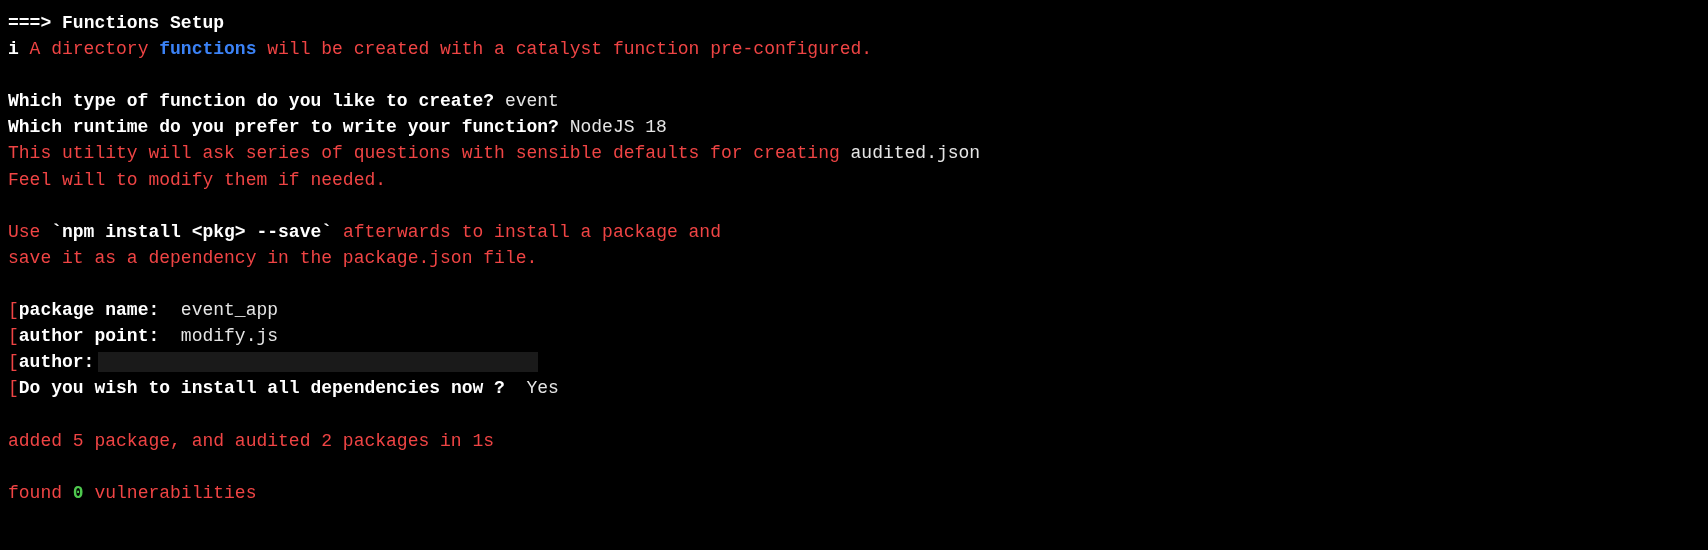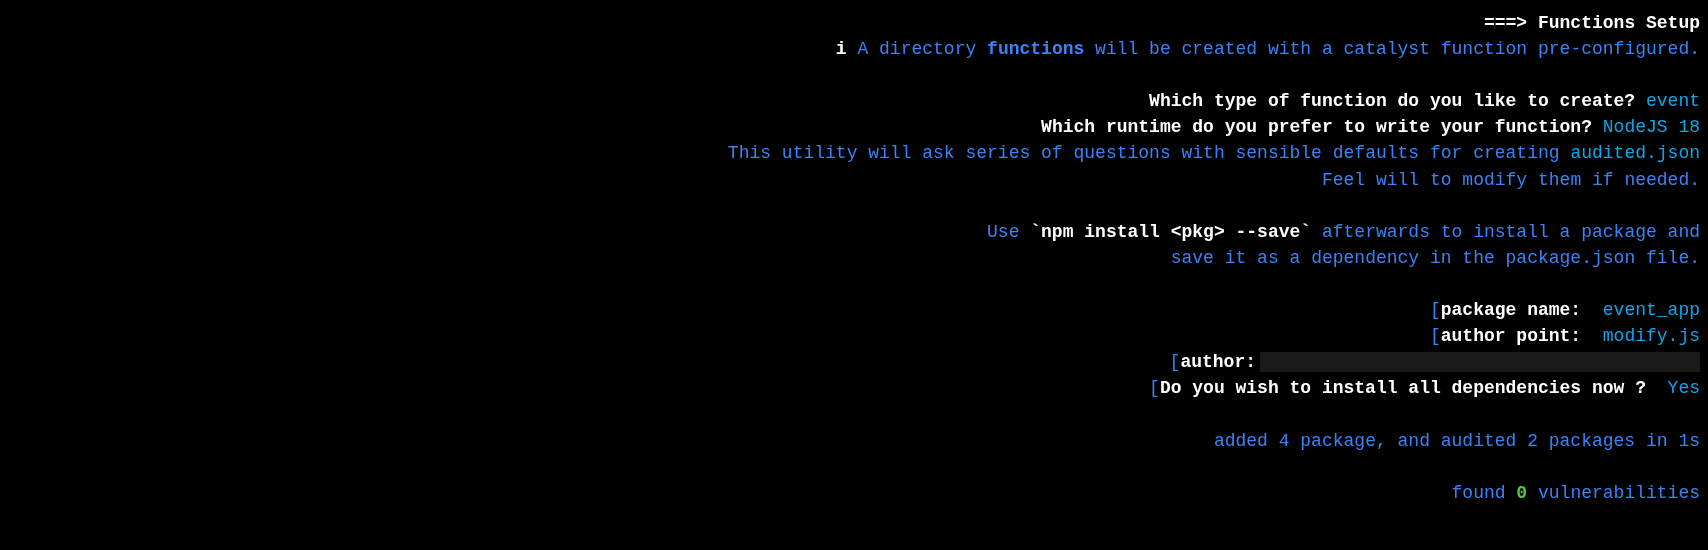--- a/index.html
+++ b/index.html
@@ -13,35 +13,34 @@
       font-family: 'Menlo', 'Monaco', 'Consolas', 'Courier New', monospace;
       font-size: 18px;
       line-height: 1.45;
       padding: 10px 8px;
       width: 1708px;
       height: 550px;
       overflow: hidden;
     }
     .line {
       white-space: pre;
-      text-align: right;
     }
     .bold {
       font-weight: bold;
       color: #ffffff;
     }
     .cyan {
-      color: #0ea5e9;
+      color: #e5e5e5;
     }
     .cyan-bold {
       color: #3b82f6;
       font-weight: bold;
     }
     .normal {
-      color: #3b82f6;
+      color: #ef4444;
       font-weight: normal;
     }
     .green {
       color: #4ec94e;
     }
     .info-icon {
       font-weight: bold;
       color: #ffffff;
     }
     .redacted {
@@ -81,17 +80,17 @@
 <div class="line"><span class="normal">[</span><span class="bold">package name:</span><span>  </span><span class="cyan">event_app</span></div>
 
 <div class="line"><span class="normal">[</span><span class="bold">author point:</span><span>  </span><span class="cyan">modify.js</span></div>
 
 <div class="line"><span class="normal">[</span><span class="bold">author:</span><span class="redacted"></span></div>
 
 <div class="line"><span class="normal">[</span><span class="bold">Do you wish to install all dependencies now ?</span><span>  </span><span class="cyan">Yes</span></div>
 
 <div class="line">&nbsp;</div>
 
-<div class="line"><span class="normal">added 4 package, and audited 2 packages in 1s</span></div>
+<div class="line"><span class="normal">added 5 package, and audited 2 packages in 1s</span></div>
 
 <div class="line">&nbsp;</div>
 
 <div class="line"><span class="normal">found </span><span class="green bold">0</span><span class="normal"> vulnerabilities</span></div>
 
 </body></html>

